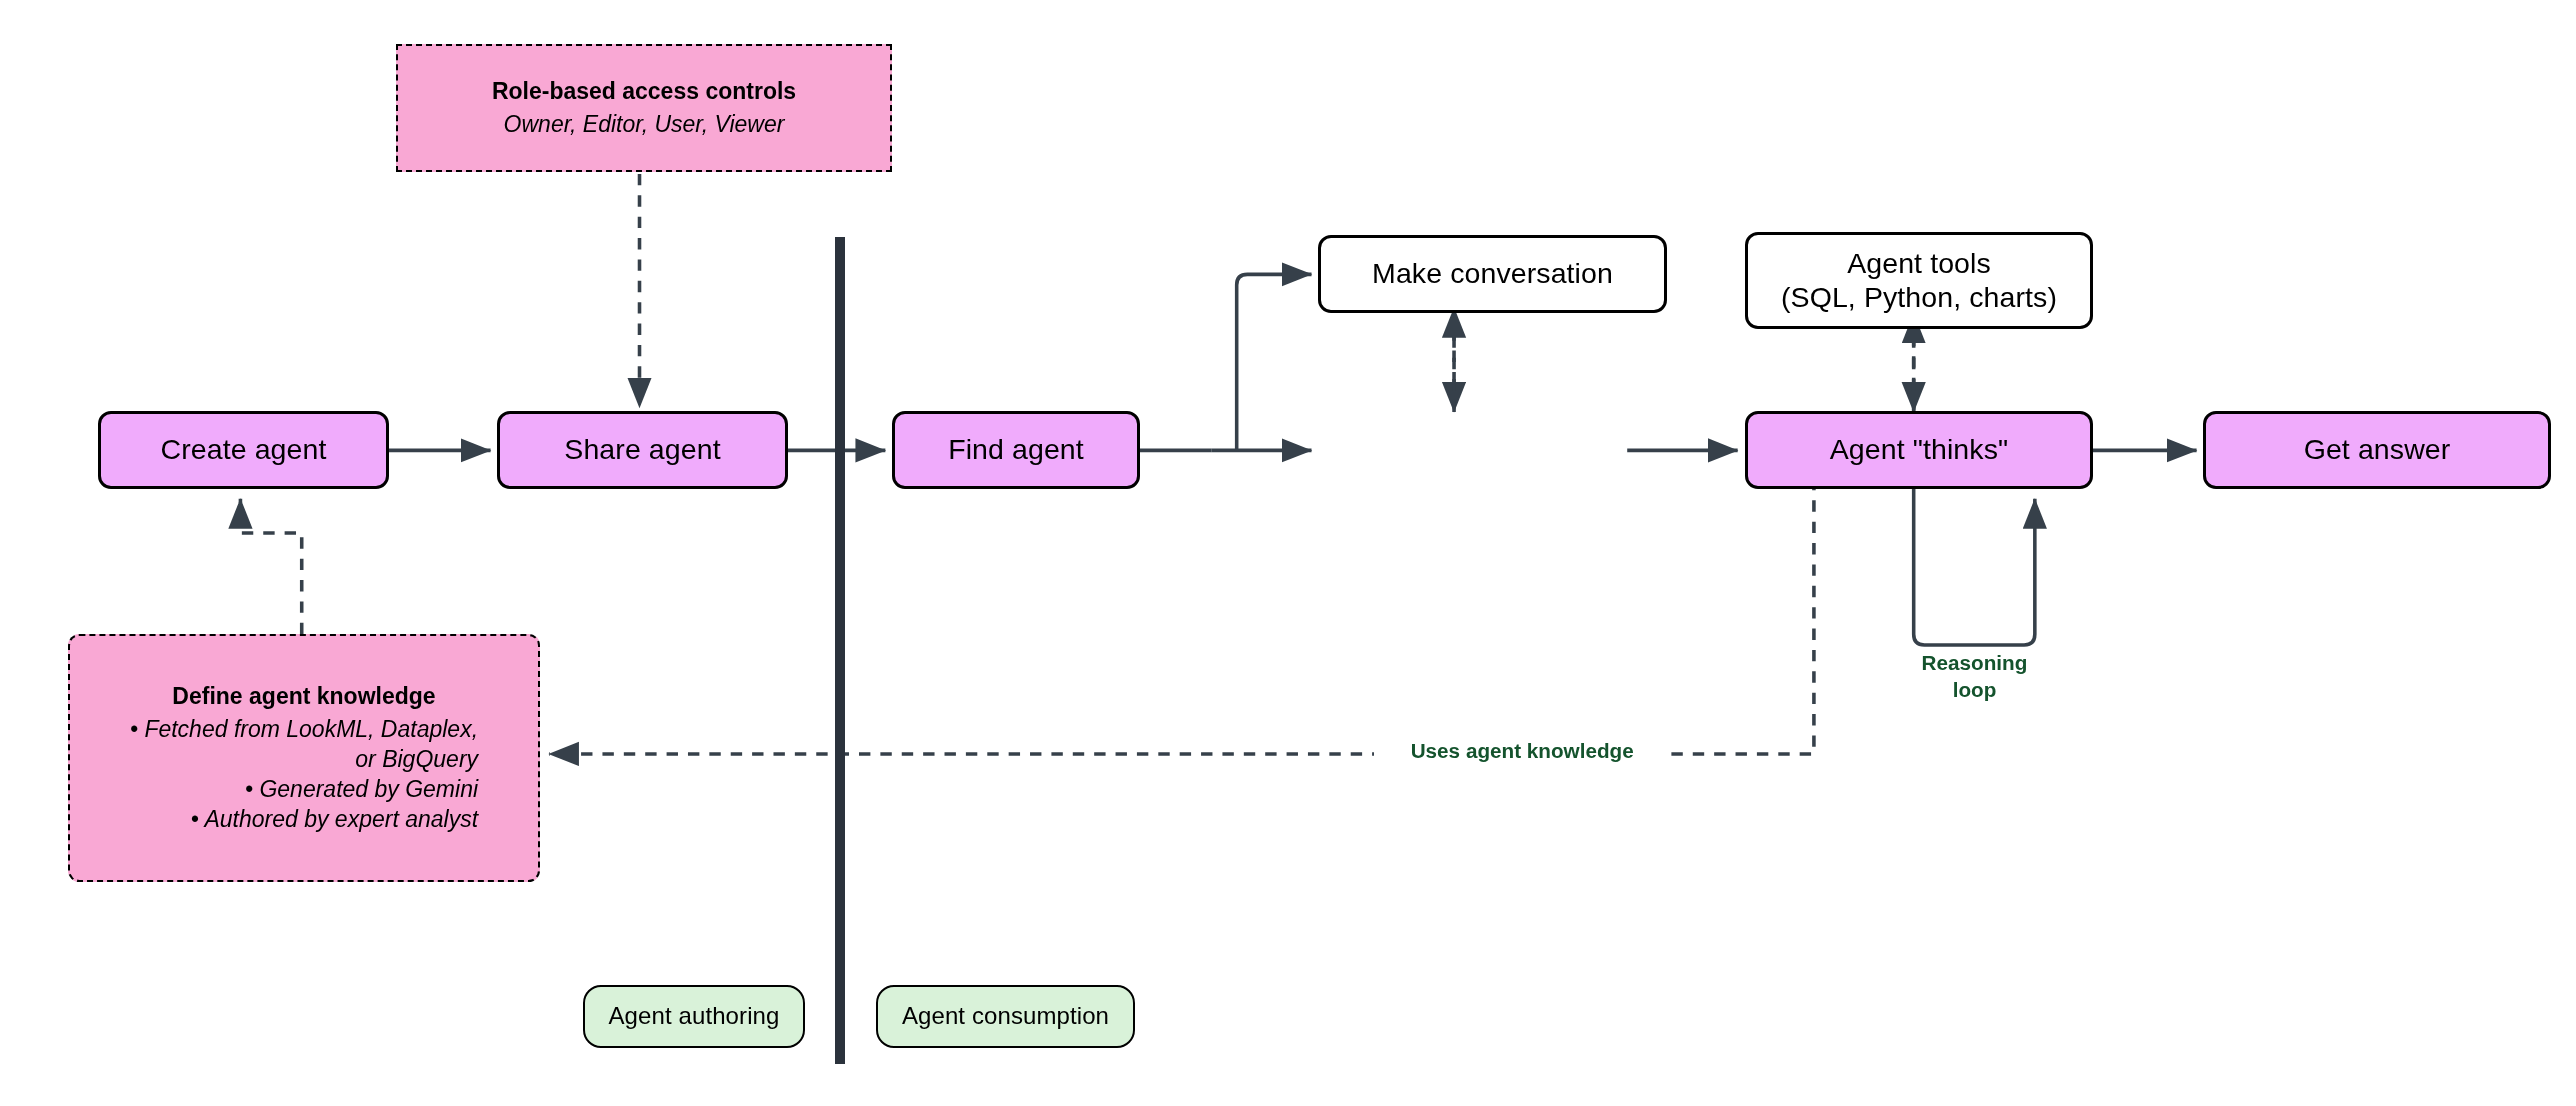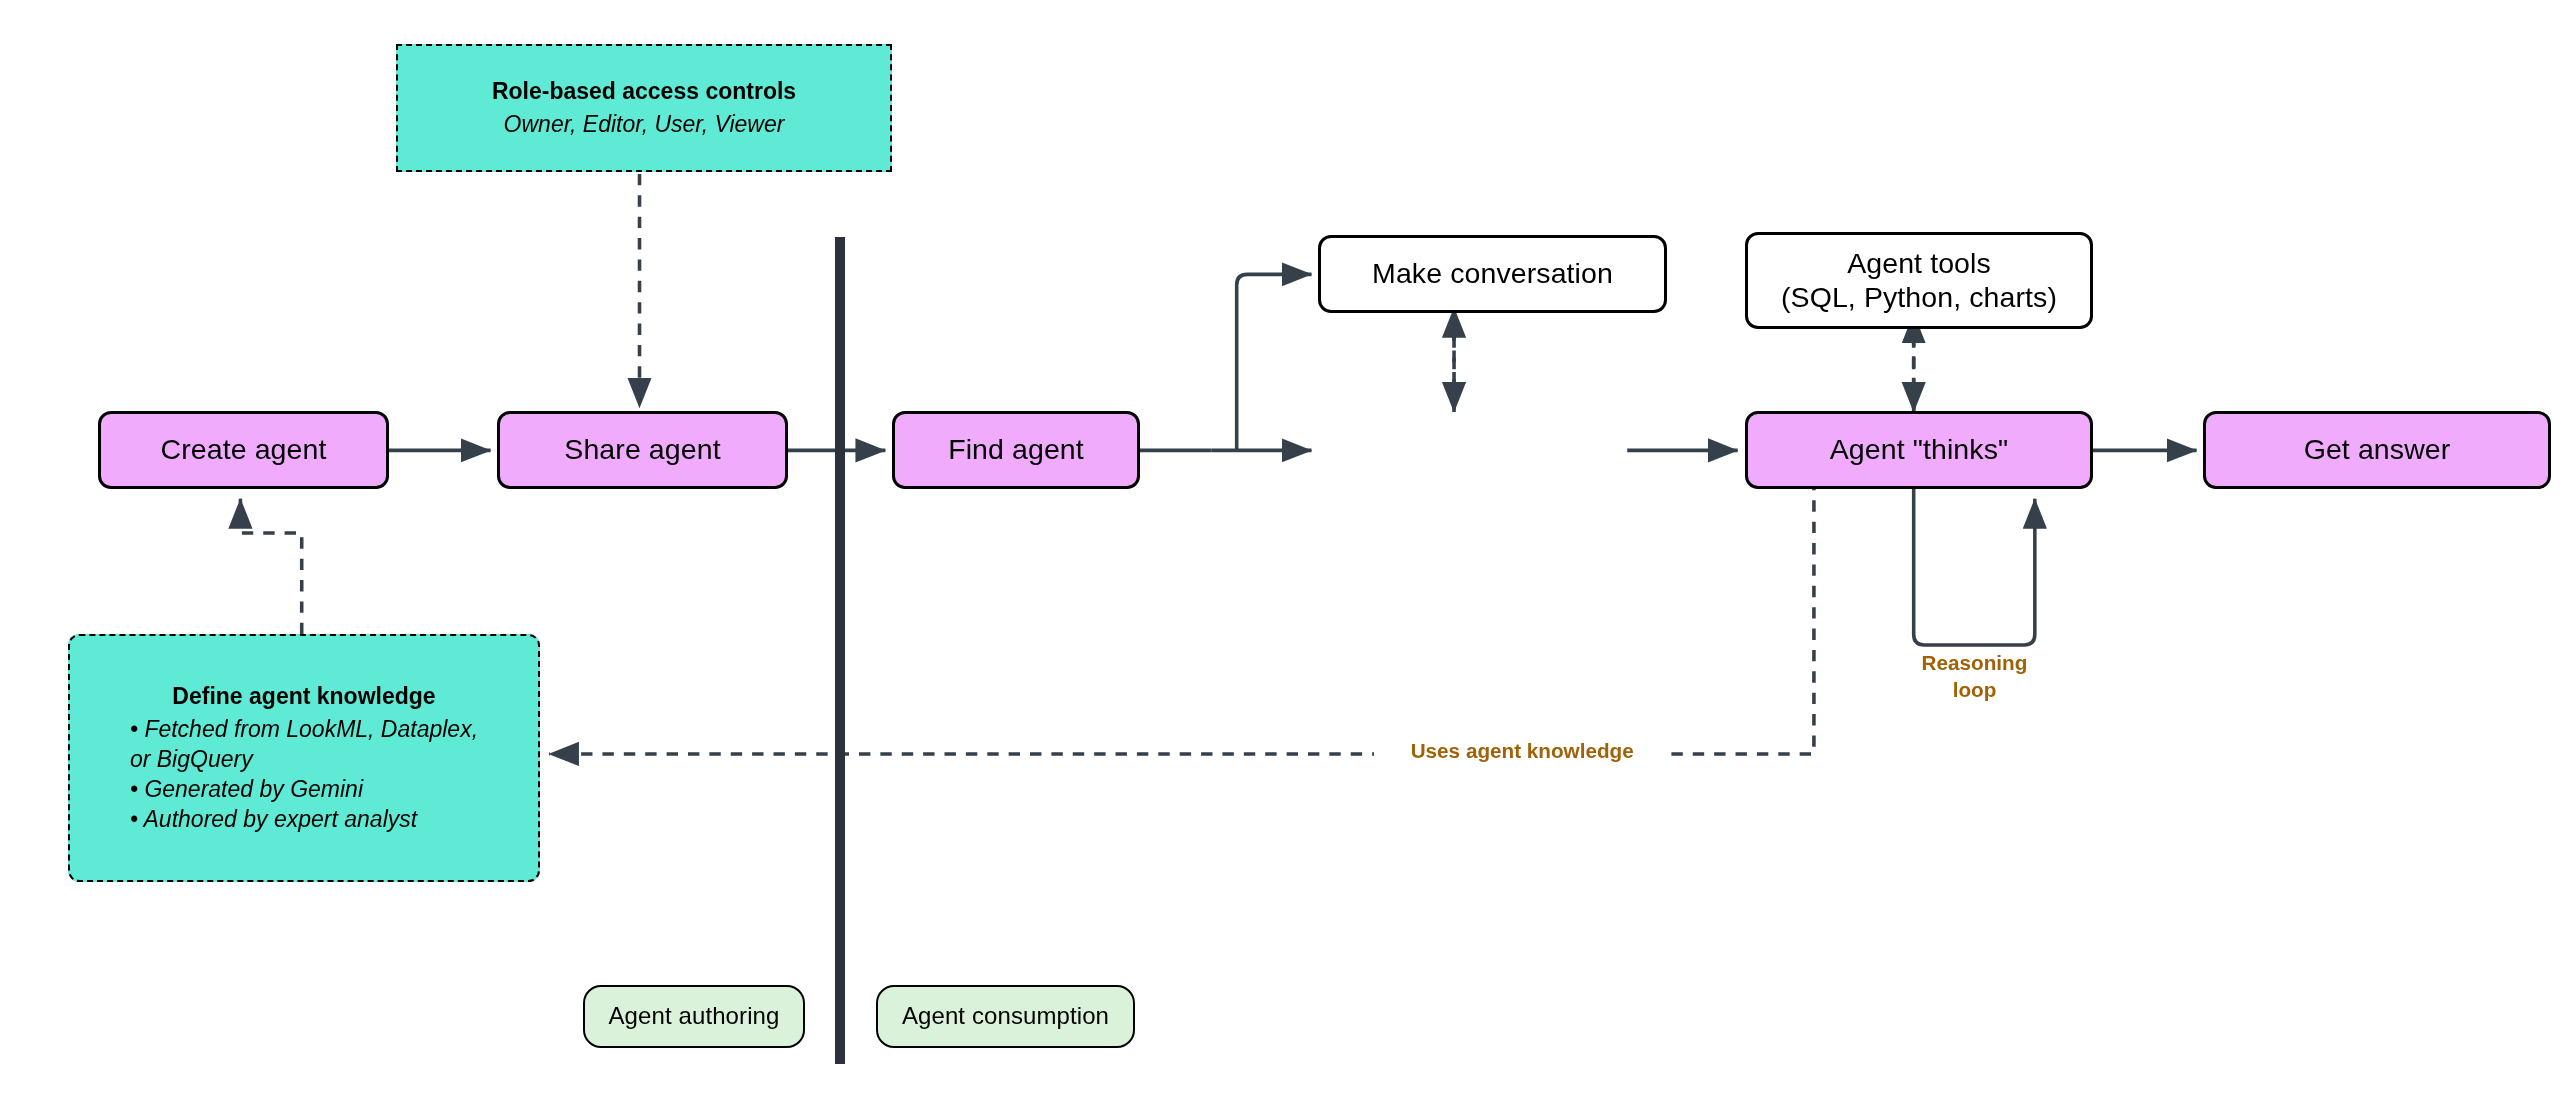--- a/index.html
+++ b/index.html
@@ -51,28 +51,28 @@
     font-size: 24px;
     border-width: 2.9px;
     border-radius: 18px;
   }
 
   
   .dashbox {
     position: absolute;
     box-sizing: border-box;
     border: 2.9px dashed #000000;
-    background: #5eead4;
+    background: #f9a8d4;
     color: #000000;
     z-index: 5;
     display: flex;
     flex-direction: column;
     align-items: center;
     justify-content: center;
-    text-align: left;
+    text-align: right;
     padding: 7.1px 11.4px;
   }
   .dashbox.rounded { border-radius: 11.4px; }
   .dash-title {
     font-weight: bold;
     font-size: 23px;
     line-height: 1.35;
     margin-bottom: 2.9px;
   }
   .dash-sub {
@@ -86,21 +86,21 @@
     line-height: 1.30;
   }
   .dash-list .li { display: block; }
 
   
   .flabel {
     position: absolute;
     font-weight: bold;
     font-size: 20.7px;
     line-height: 1.30;
-    color: #a16207;
+    color: #14532d;
     text-align: center;
     background: #ffffff;
     z-index: 6;
     white-space: pre-line;
   }
 
   
   .divider {
     position: absolute;
     background: #2b323c;

